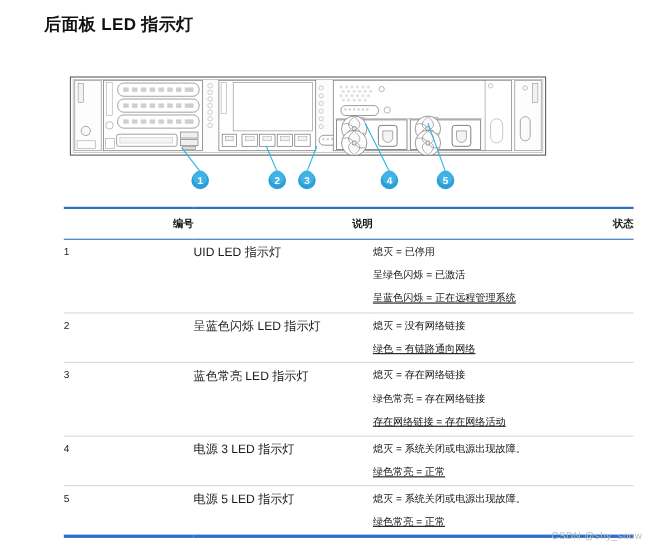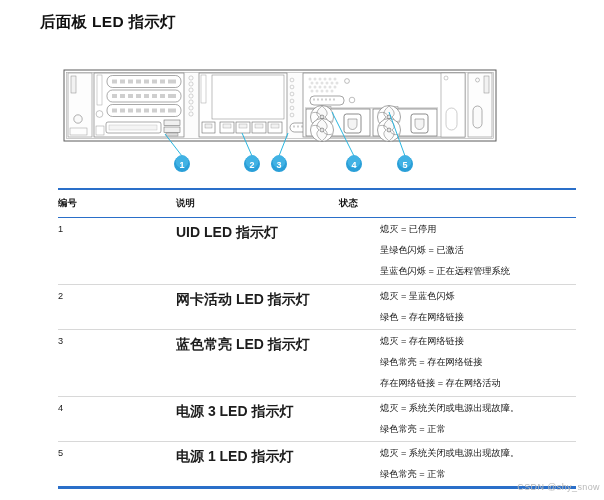--- a/index.html
+++ b/index.html
@@ -42,21 +42,21 @@
   
   .led-table {
     position: absolute;
     left: 58px;
     top: 188px;
     width: 518px;
     border-collapse: collapse;
     font-size: 9.2px;
   }
   .led-table thead th {
-    text-align: left;
+    text-align: right;
     font-weight: bold;
     font-size: 9.4px;
     color: #141414;
     padding: 7px 0 7px 0;
     border-top: 2.5px solid #2a6fc9;
     border-bottom: 1px solid #2a6fc9;
     vertical-align: bottom;
   }
   .led-table tbody td {
     vertical-align: top;
@@ -70,37 +70,35 @@
   }
   .col-num   { width: 118px; }
   .col-desc  { width: 163px; }
   .col-state { width: 237px; }
 
   .cell-num {
     font-size: 9.2px;
     color: #222;
   }
   .cell-desc {
-    font-size: 14px;
+    font-size: 11px;
     color: #141414;
-    font-weight: bold;
   }
   .state-line {
     font-size: 9.2px;
     color: #141414;
     margin-bottom: 12px;
     white-space: nowrap;
-    margin-left: 41px;
-  }
-  .state-line:last-child { margin-bottom: 0; }
+  }
+  .state-line:last-child { margin-bottom: 0; text-decoration: underline; }
 
   
   .watermark {
     position: absolute;
-    right: 4px;
+    right: 20px;
     top: 482px;
     font-size: 9px;
     color: #b9b9b9;
     letter-spacing: 0.4px;
     white-space: nowrap;
   }
 </style>
 </head>
 <body>
 
@@ -346,24 +344,24 @@
       <td class="cell-num">1</td>
       <td class="cell-desc">UID LED 指示灯</td>
       <td>
         <div class="state-line">熄灭 = 已停用</div>
         <div class="state-line">呈绿色闪烁 = 已激活</div>
         <div class="state-line">呈蓝色闪烁 = 正在远程管理系统</div>
       </td>
     </tr>
     <tr>
       <td class="cell-num">2</td>
-      <td class="cell-desc">网卡活动 LED 指示灯</td>
-      <td>
-        <div class="state-line">熄灭 = 呈蓝色闪烁</div>
-        <div class="state-line">绿色 = 存在网络链接</div>
+      <td class="cell-desc">呈蓝色闪烁 LED 指示灯</td>
+      <td>
+        <div class="state-line">熄灭 = 没有网络链接</div>
+        <div class="state-line">绿色 = 有链路通向网络</div>
       </td>
     </tr>
     <tr>
       <td class="cell-num">3</td>
       <td class="cell-desc">蓝色常亮 LED 指示灯</td>
       <td>
         <div class="state-line">熄灭 = 存在网络链接</div>
         <div class="state-line">绿色常亮 = 存在网络链接</div>
         <div class="state-line">存在网络链接 = 存在网络活动</div>
       </td>
@@ -371,21 +369,21 @@
     <tr>
       <td class="cell-num">4</td>
       <td class="cell-desc">电源 3 LED 指示灯</td>
       <td>
         <div class="state-line">熄灭 = 系统关闭或电源出现故障。</div>
         <div class="state-line">绿色常亮 = 正常</div>
       </td>
     </tr>
     <tr>
       <td class="cell-num">5</td>
-      <td class="cell-desc">电源 1 LED 指示灯</td>
+      <td class="cell-desc">电源 5 LED 指示灯</td>
       <td>
         <div class="state-line">熄灭 = 系统关闭或电源出现故障。</div>
         <div class="state-line">绿色常亮 = 正常</div>
       </td>
     </tr>
   </tbody>
 </table>
 
 <div class="watermark">CSDN @shy_snow</div>
 

